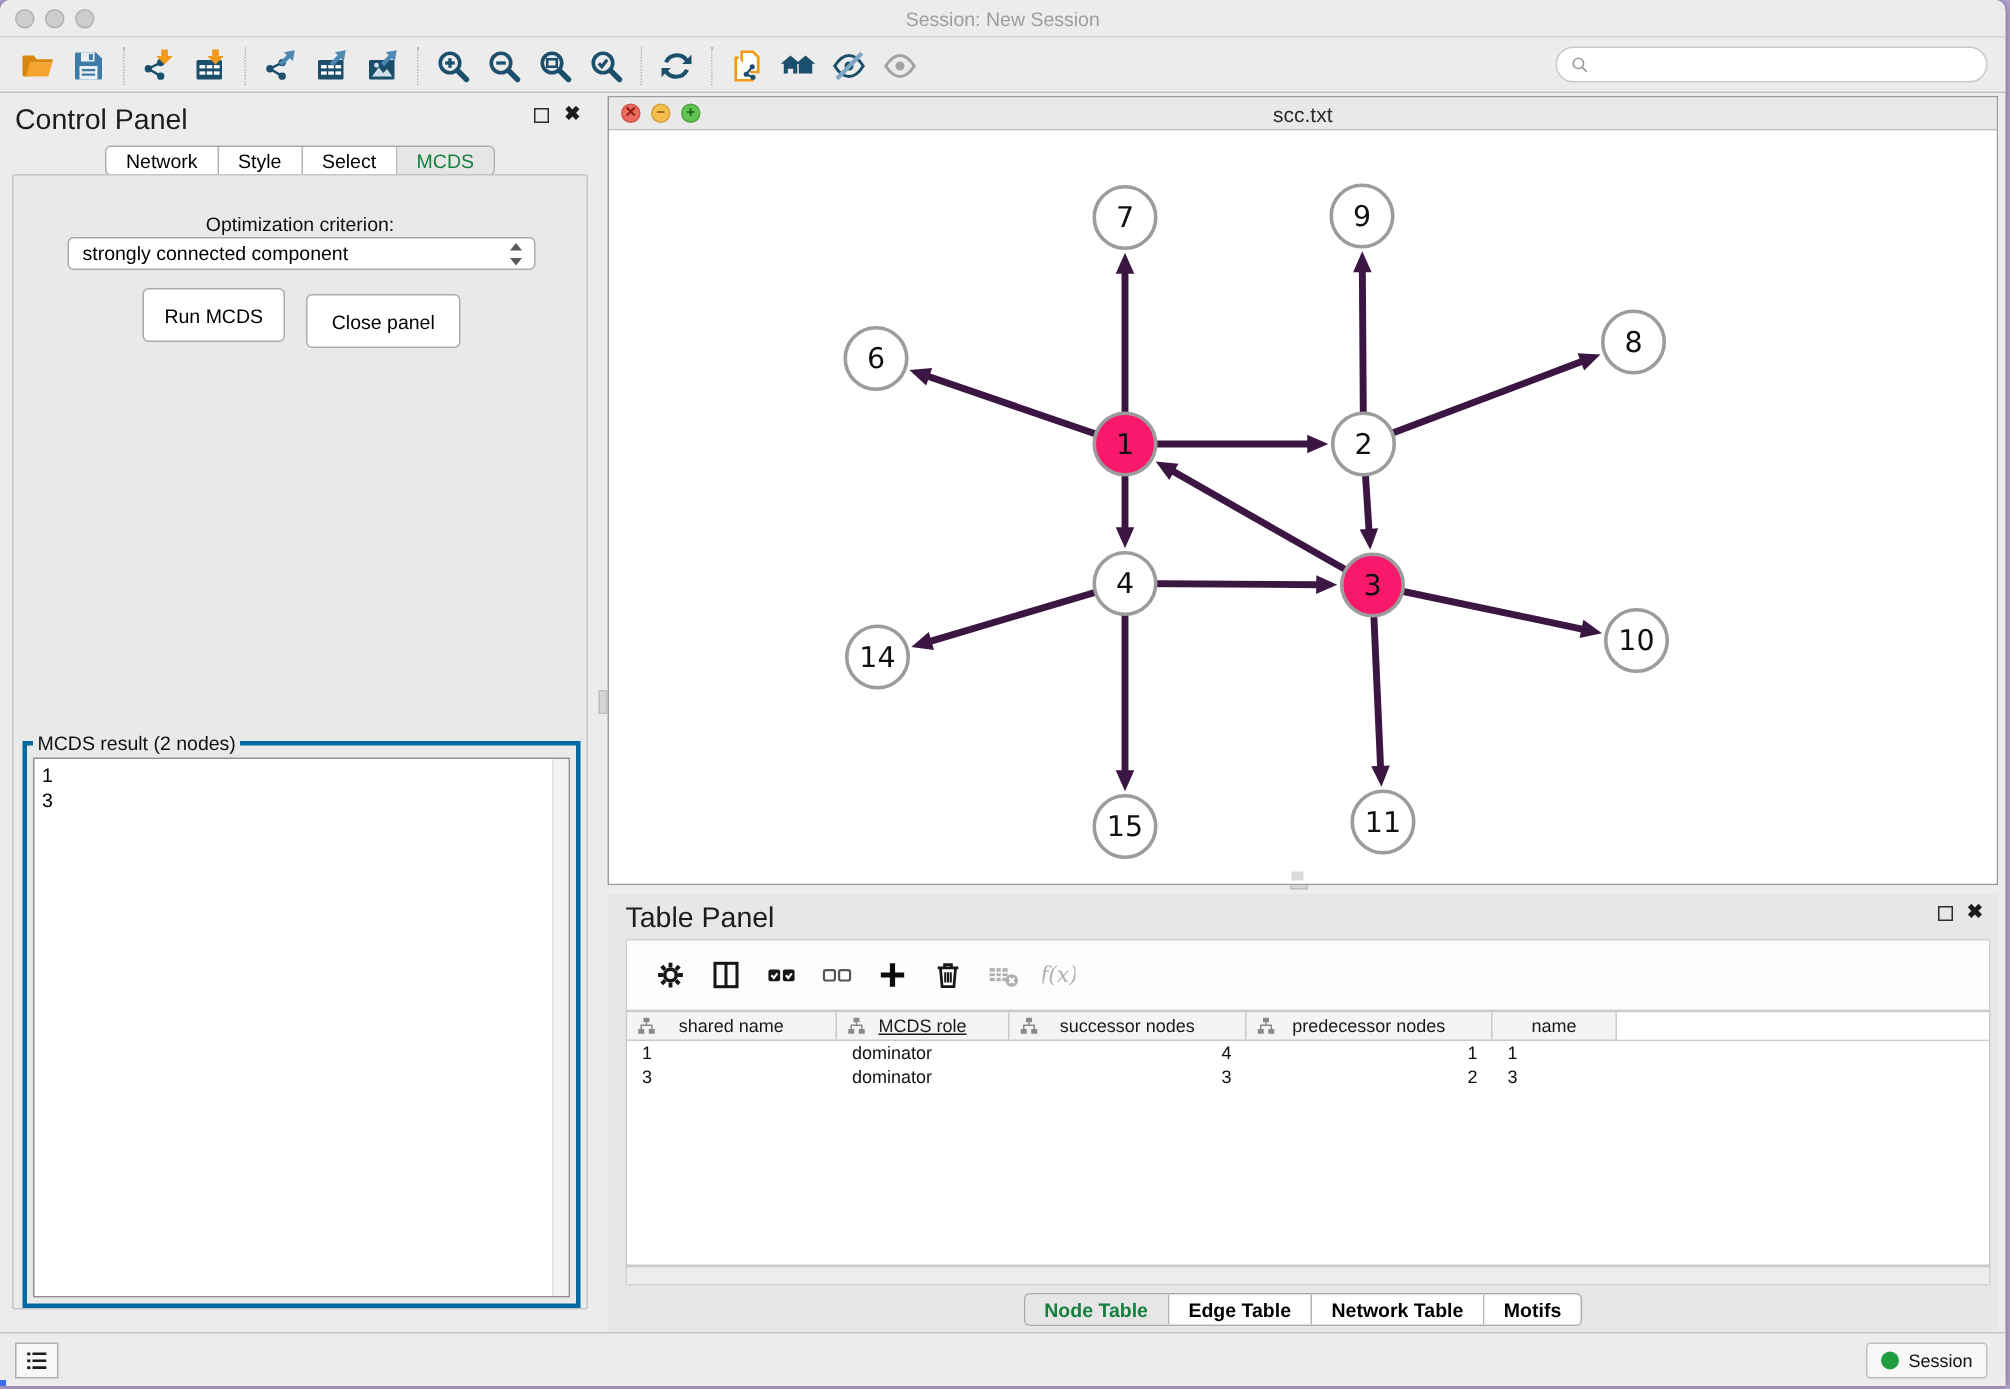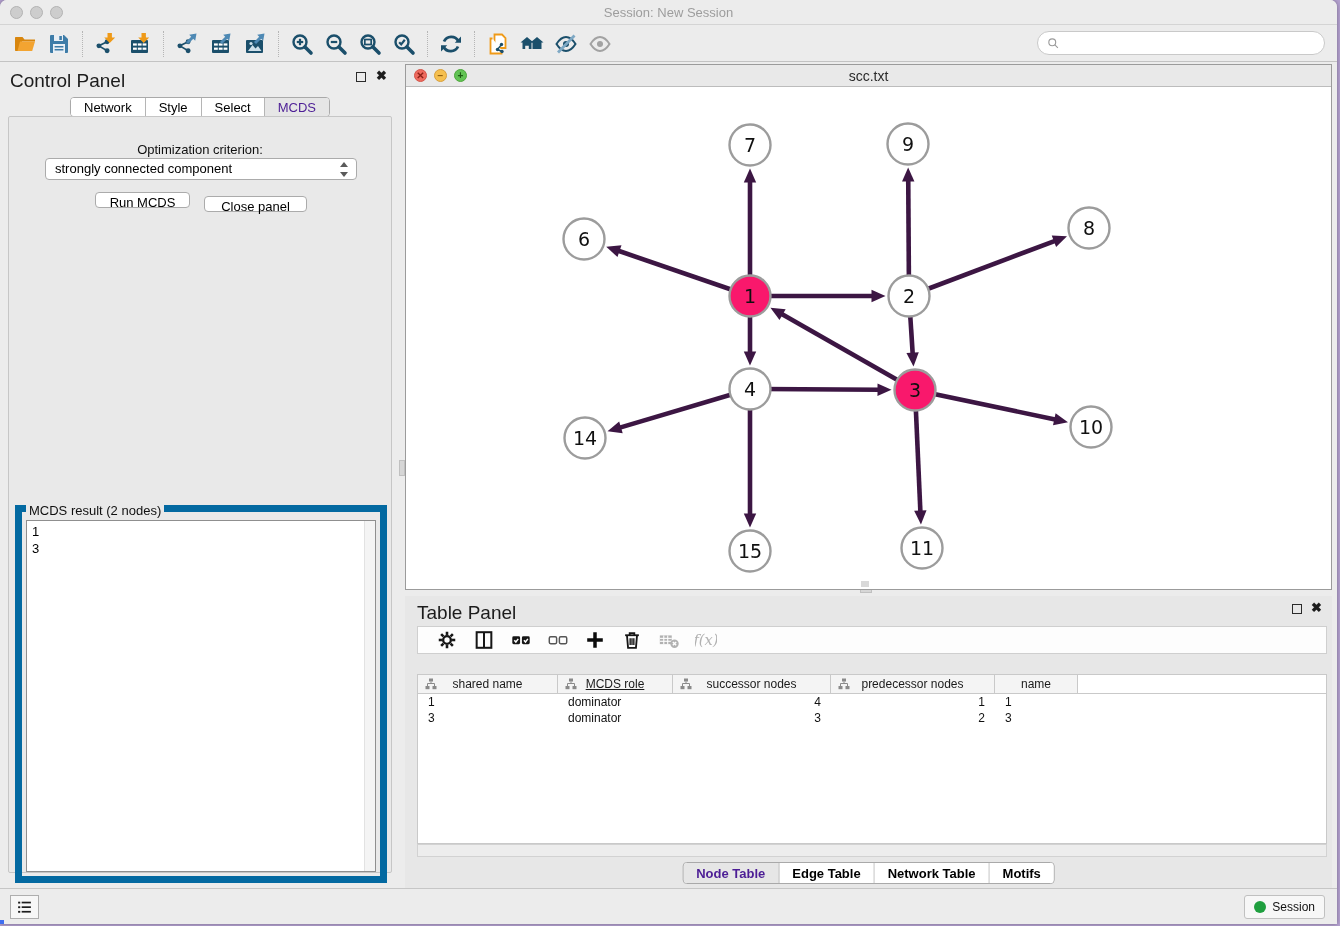--- a/index.html
+++ b/index.html
@@ -28,36 +28,36 @@
   .control-panel { position:absolute; left:0; top:64px; width:400px; height:824px; background:#ececec; }
   .panel-head { position:absolute; left:0; top:0; width:100%; height:28px; }
   .panel-head .ph-title { position:absolute; left:10px; top:6px; font-size:19px; color:#1c1c1c; }
   .float-box { position:absolute; top:8px; width:10px; height:10px; border:1.6px solid #2b2b2b; }
   .close-x { position:absolute; top:4px; font-size:13px; font-weight:bold; color:#1c1c1c; }
   .tabstrip { position:absolute; display:flex; border:1px solid #a9a9a9; border-radius:4px; overflow:hidden;
               background:#fff; height:20px; }
   .tabstrip .tab { font-size:13px; line-height:19px; padding:0 13px; color:#000; background:#fff;
                    border-right:1px solid #b5b5b5; white-space:nowrap; }
   .tabstrip .tab:last-child { border-right:none; }
-  .tabstrip .tab.dim { color:#4c1d95; background:#e6e6e6; }
+  .tabstrip .tab.dim { color:#15803d; background:#e6e6e6; }
   .cp-tabs { top:33px; left:50%; transform:translateX(-50%); }
   .inner-panel { position:absolute; left:8px; top:52px; width:384px; height:757px;
                  background:#e9e9e9; border:1px solid #c6c6c6; border-radius:2px; }
   .opt-label { position:absolute; top:25px; left:0; width:100%; text-align:center; font-size:13px; color:#101010; }
   .dropdown { position:absolute; left:36px; top:41px; width:312px; height:22px; background:#fff;
               border:1px solid #ababab; border-radius:4px; font-size:13px; line-height:20px;
               padding-left:9px; color:#000; }
   .dd-stepper { position:absolute; right:7px; top:3px; width:10px; height:15px; }
   .dd-stepper .up { position:absolute; top:0; left:1px; width:0; height:0;
       border-left:4px solid transparent; border-right:4px solid transparent; border-bottom:5px solid #5a5a5a; }
   .dd-stepper .dn { position:absolute; bottom:0; left:1px; width:0; height:0;
       border-left:4px solid transparent; border-right:4px solid transparent; border-top:5px solid #5a5a5a; }
-  .btn { position:absolute; height:16px; background:#fff; border:1px solid #ababab; border-radius:4px;
+  .btn { position:absolute; height:36px; background:#fff; border:1px solid #ababab; border-radius:4px;
          font-size:13px; text-align:center; line-height:19px; color:#000; }
-  .groupbox { position:absolute; left:6px; top:388px; width:372px; height:378px; border:7px solid #0369a1; }
+  .groupbox { position:absolute; left:6px; top:377px; width:372px; height:378px; border:3px solid #0369a1; }
   .groupbox .gb-title { position:absolute; top:-9px; left:4px; background:#e9e9e9; padding:0 3px;
                         font-size:13px; color:#101010; }
   .gb-text { position:absolute; left:4px; right:4px; top:8px; bottom:4px; background:#fff;
              border:1px solid #8f8f8f; font-size:13px; line-height:17px; padding:2px 5px; color:#000; overflow:hidden; }
   .gb-scroll { position:absolute; right:0; top:0; bottom:0; width:11px; background:#f4f4f4; border-left:1px solid #e2e2e2; }
   
   .vsplit-handle { position:absolute; left:399px; top:460px; width:6px; height:16px; background:#d6d6d6; border:1px solid #c0c0c0; }
   .hsplit-handle { position:absolute; left:860px; top:587px; width:12px; height:6px; background:#d6d6d6; border:1px solid #c0c0c0; }
   
   .net-frame { position:absolute; left:405px; top:64px; width:927px; height:526px;
@@ -67,21 +67,21 @@
   .net-title { position:absolute; left:0; right:0; text-align:center; line-height:22px; font-size:14px; color:#2b2b2b; }
   .mac { position:absolute; top:4px; width:13px; height:13px; border-radius:50%; font-size:10px; font-weight:bold;
          text-align:center; line-height:12px; }
   .mac.red   { background:#ee6a5e; border:1px solid #d3554a; color:#8c1f16; }
   .mac.yel   { background:#f5bf4f; border:1px solid #d8a03c; color:#8f5f10; }
   .mac.grn   { background:#61c354; border:1px solid #4da73c; color:#1d5c14; }
   .net-canvas { position:absolute; left:0; top:22px; width:925px; height:502px; background:#fff; }
   .canvas-handle { position:absolute; left:455px; bottom:2px; width:8px; height:6px; background:#d9d9d9; }
   
   .table-panel { position:absolute; left:405px; top:596px; width:927px; height:292px; background:#e7e7e7; }
-  .tp-toolbar { position:absolute; left:12px; top:30px; width:910px; height:28px; background:#fdfdfd;
+  .tp-toolbar { position:absolute; left:12px; top:30px; width:910px; height:48px; background:#fdfdfd;
                 border:1px solid #cfcfcf; display:flex; align-items:center; padding-left:10px; }
   .tp-btn { width:37px; height:30px; display:flex; align-items:center; justify-content:center; }
   .tp-btn svg { width:22px; height:22px; }
   .tbl { position:absolute; left:12px; top:78px; width:910px; height:170px; background:#fff;
          border:1px solid #c9c9c9; font-size:12px; }
   .tbl-head { display:flex; height:19px; background:#f4f4f4; border-bottom:1px solid #c9c9c9; }
   .th { position:relative; border-right:1px solid #c9c9c9; display:flex; align-items:center; justify-content:center;
         font-size:12px; color:#1a1a1a; }
   .th svg { position:absolute; left:7px; width:12px; height:12px; }
   .tr { display:flex; height:16px; }

